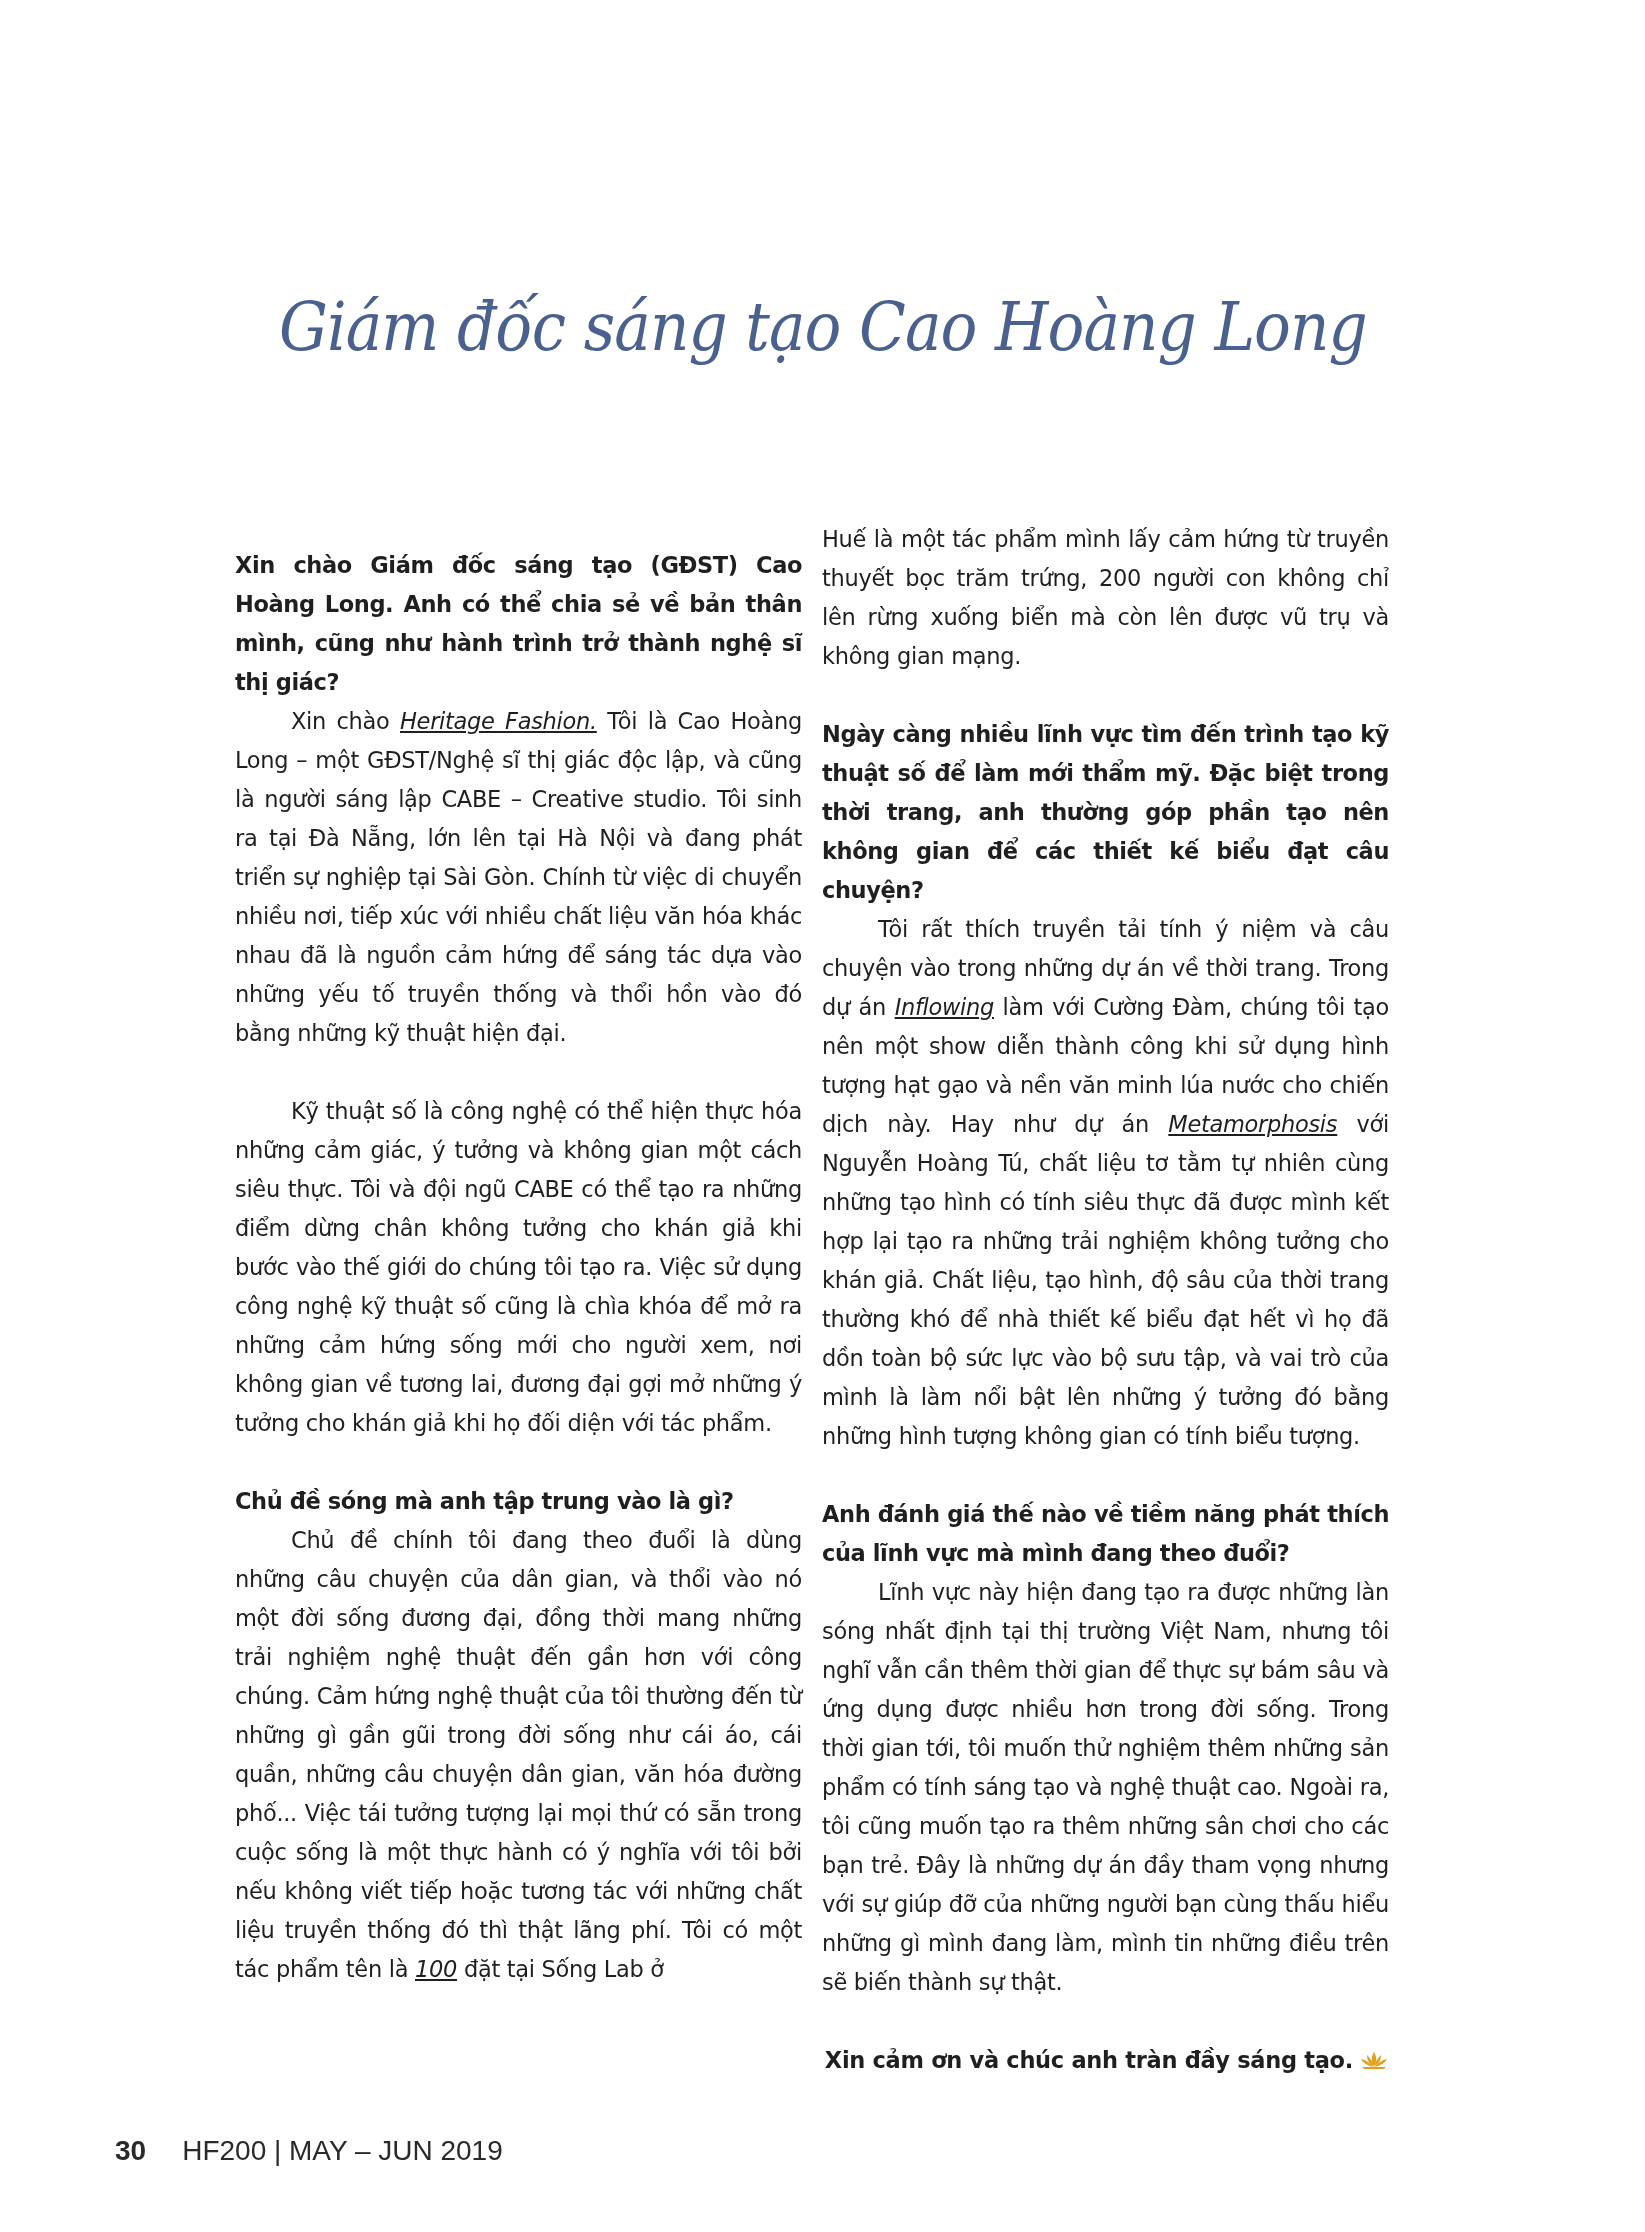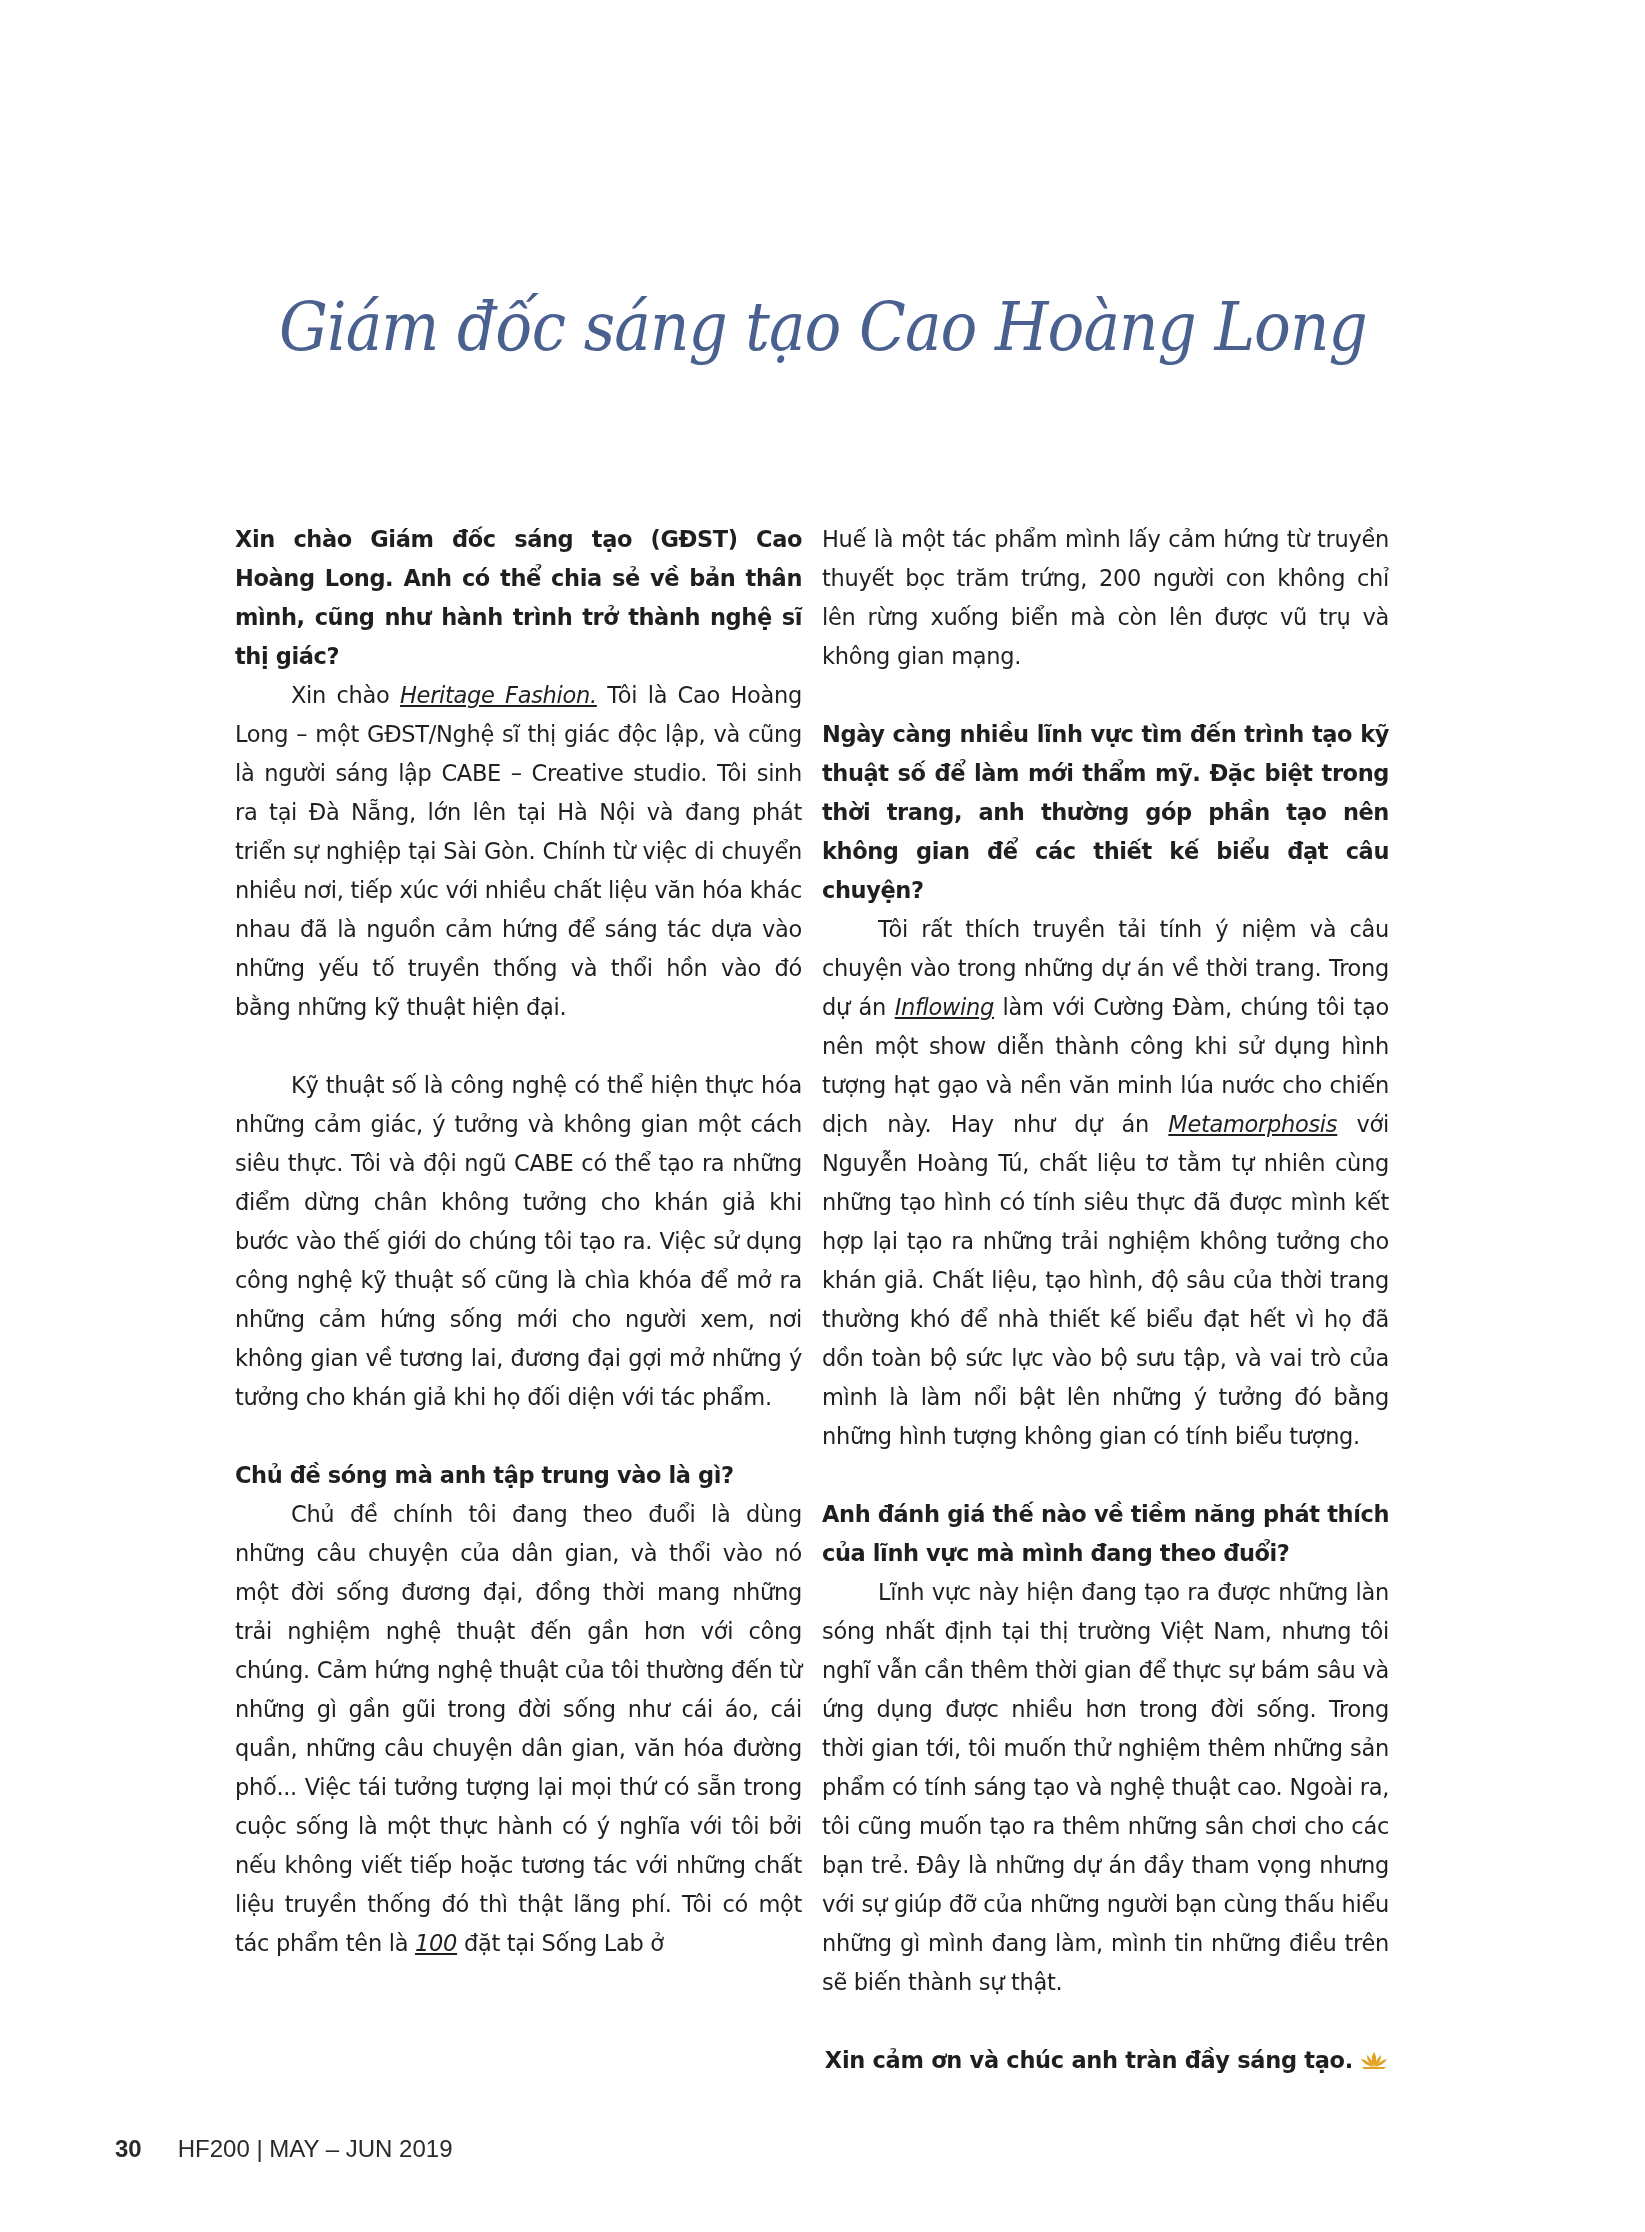--- a/index.html
+++ b/index.html
@@ -33,21 +33,21 @@
     }
     .column {
       position: absolute;
       top: 520px;
       width: 567px;
       font-size: 22.5px;
       line-height: 39px;
       text-align: justify;
       letter-spacing: -0.3px;
     }
-    .col-left { left: 235px; }
+    .col-left { left: 235px; margin-top: 26px; }
     .col-right { left: 822px; }
     .question {
       font-weight: bold;
       margin: 0;
       letter-spacing: -0.4px;
     }
     .answer {
       margin: 0;
       text-indent: 56px;
     }
@@ -63,21 +63,21 @@
       width: 30px;
       height: 20px;
       vertical-align: -2px;
       margin-left: 6px;
     }
     .footer {
       position: absolute;
       top: 2135px;
       left: 115px;
       font-family: "Liberation Sans", sans-serif;
-      font-size: 24px;
+      font-size: 28px;
       color: #2a2a2a;
       display: flex;
       gap: 36px;
       align-items: baseline;
     }
     .page-number {
       font-weight: bold;
     }
     em { font-style: italic; text-decoration: underline; }
   </style>

